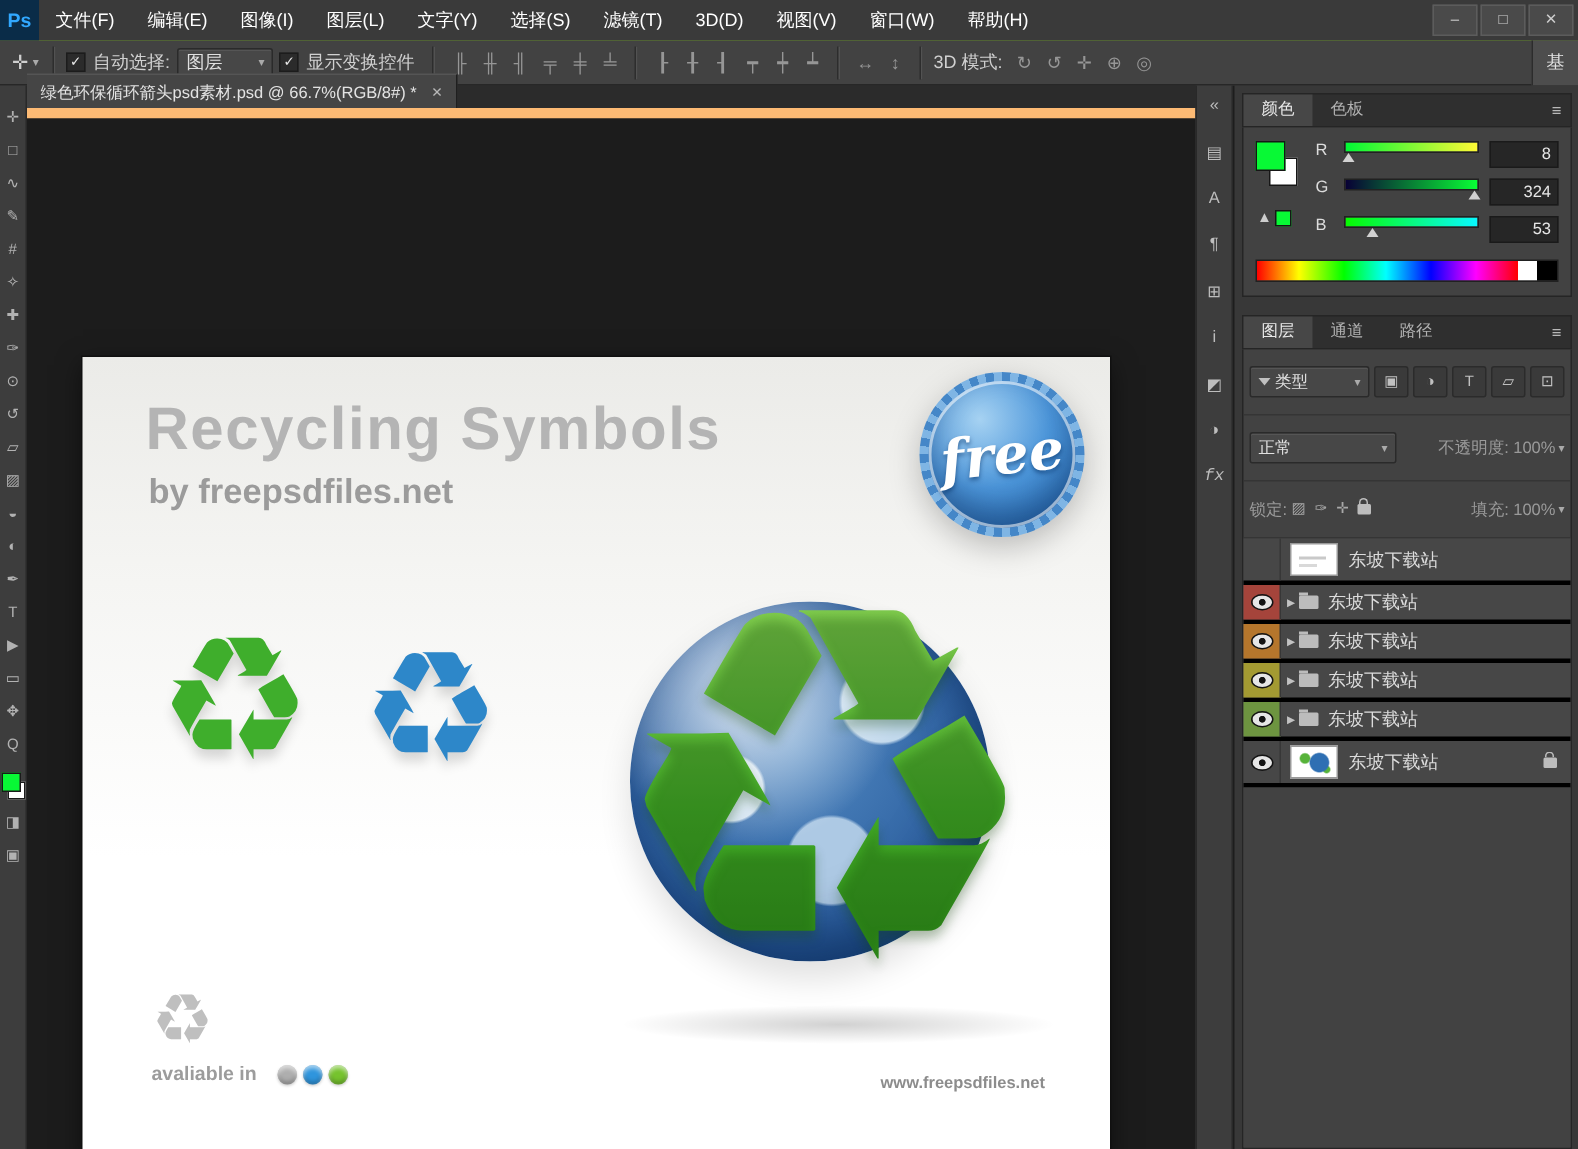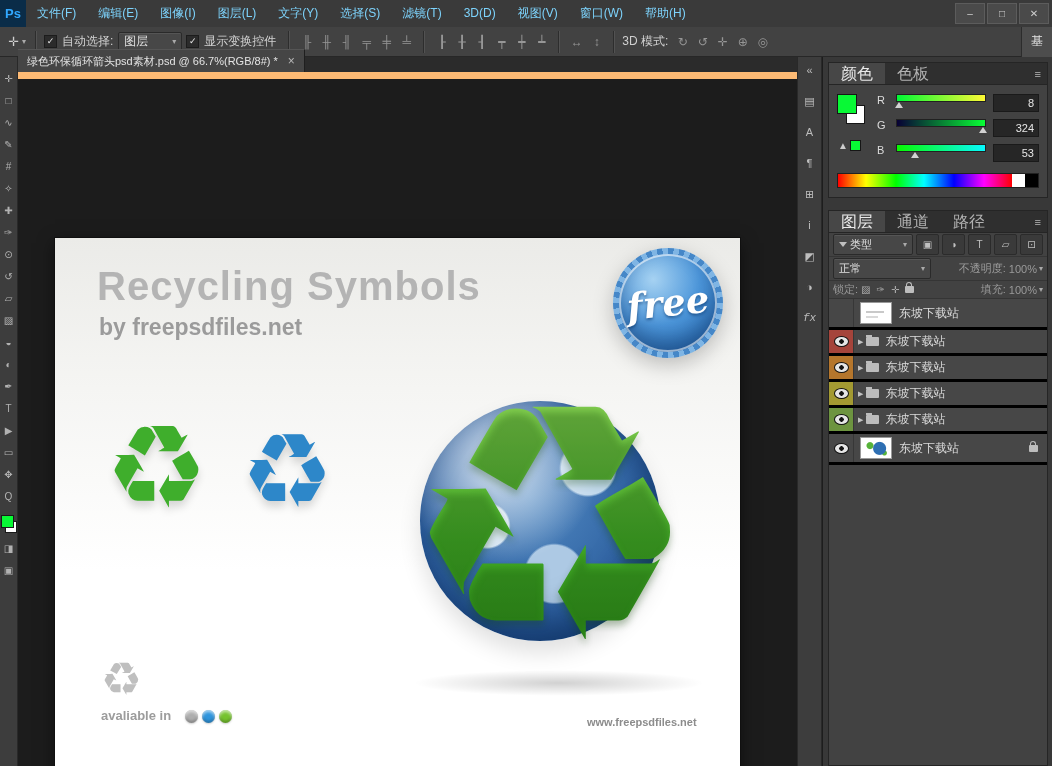--- a/index.html
+++ b/index.html
@@ -5,21 +5,21 @@
   html,body{margin:0;padding:0;width:1052px;height:766px;overflow:hidden;background:#1d1d1d;
     font-family:"Liberation Sans","DejaVu Sans",sans-serif;-webkit-font-smoothing:antialiased;}
   .app{position:relative;width:1052px;height:766px;background:#1d1d1d;color:#d6d6d6;font-size:12px;}
 
   
   .menubar{position:absolute;left:0;top:0;width:1052px;height:27px;background:#3a3a3a;
     border-bottom:4px solid #84cc16;display:flex;align-items:center;}
   .ps-logo{width:26px;height:27px;background:#0a2c48;color:#31a8ff;font-weight:bold;font-size:13px;
     display:flex;align-items:center;justify-content:center;}
   .menus{display:flex;height:100%;}
-  .menu-item{padding:0 11px;line-height:27px;color:#7dd3fc;cursor:default;}
+  .menu-item{padding:0 11px;line-height:27px;color:#ffffff;cursor:default;}
   .win-controls{margin-left:auto;display:flex;gap:2px;padding-right:3px;}
   .win-btn{width:28px;height:19px;background:#4a4a4a;border:1px solid #5c5c5c;color:#cfcfcf;
     font-size:10px;display:flex;align-items:center;justify-content:center;}
 
   
   .optionsbar{position:absolute;left:0;top:27px;width:1052px;height:30px;background:#424242;
     border-bottom:1px solid #272727;display:flex;align-items:center;padding-left:6px;box-sizing:border-box;}
   .sep{width:1px;height:22px;background:#2d2d2d;border-right:1px solid #525252;margin:0 7px;flex:none;}
   .tool-chip{display:flex;align-items:center;gap:3px;color:#cfcfcf;font-size:13px;padding:0 2px;}
   .mini-arrow{font-size:8px;color:#aaa;}
@@ -102,21 +102,21 @@
     align-items:center;padding-top:5px;gap:15px;box-sizing:border-box;}
   .cp-icon{width:20px;height:16px;display:flex;align-items:center;justify-content:center;
     color:#bdbdbd;font-size:11px;flex:none;}
   .cp-icon.fx{font-family:Liberation Mono, monospace;font-style:italic;}
 
   
   .rightpanels{position:absolute;left:823px;top:57px;width:229px;height:709px;background:#383838;
     display:flex;flex-direction:column;padding:5px 4px 0 5px;box-sizing:border-box;}
   .panel-tabs{display:flex;align-items:stretch;height:21px;background:#2f2f2f;
     border:1px solid #252525;box-sizing:content-box;}
-  .ptab{padding:0 12px;line-height:21px;color:#b2b2b2;font-size:16px;}
+  .ptab{padding:0 12px;line-height:21px;color:#b2b2b2;font-size:11px;}
   .ptab.active{background:#474747;color:#e8e8e8;}
   .panel-menu{margin-left:auto;align-self:center;padding-right:6px;color:#b9b9b9;font-size:11px;}
   .panel-body{background:#424242;border:1px solid #252525;border-top:none;}
 
   
   .color-body{padding:9px 8px 9px 8px;}
   .color-main{display:flex;gap:8px;}
   .swatch-col{width:32px;flex:none;position:relative;}
   .cp-fg{position:absolute;left:0;top:0;width:18px;height:18px;border:1px solid #161616;z-index:2;}
   .cp-bg{position:absolute;left:9px;top:11px;width:17px;height:17px;border:1px solid #161616;z-index:1;}
@@ -132,21 +132,21 @@
     border-right:4px solid transparent;border-bottom:6px solid #d2d2d2;transform:translateX(-50%);}
   .val-box{height:16px;background:#262626;border:1px solid #1a1a1a;color:#e6e6e6;font-size:11px;
     display:flex;align-items:center;justify-content:flex-end;padding:0 4px;}
   .spectrum{margin-top:4px;height:13px;border:1px solid #212121;
     background:linear-gradient(to right,#f00 0%,#ff0 14%,#0f0 29%,#0ff 43%,#00f 58%,#f0f 73%,#f00 87%,
       #fff 87%,#fff 93.5%,#000 93.5%,#000 100%);}
 
   
   .layers-wrap{margin-top:12px;flex:1;display:flex;flex-direction:column;min-height:0;}
   .layers-body{flex:1;display:flex;flex-direction:column;min-height:0;}
-  .lrow{display:flex;align-items:center;padding:1px 4px;gap:3px;border-bottom:1px solid #353535;}
+  .lrow{display:flex;align-items:center;padding:11px 4px;gap:3px;border-bottom:1px solid #353535;}
   .filter-dd{width:70px;height:19px;font-size:11px;}
   .funnel{width:0;height:0;border-left:4px solid transparent;border-right:4px solid transparent;
     border-top:5px solid #c0c0c0;display:inline-block;margin-right:3px;}
   .sq-btn{width:21px;height:19px;background:#3a3a3a;border:1px solid #2b2b2b;border-radius:2px;
     display:flex;align-items:center;justify-content:center;color:#c0c0c0;font-size:10px;flex:none;}
   .blend-dd{width:86px;height:19px;font-size:11px;}
   .dim{color:#9a9a9a;font-size:11px;white-space:nowrap;}
   .pct{display:flex;align-items:center;gap:2px;color:#9a9a9a;font-size:11px;}
   .ml-auto{margin-left:auto;}
   .lock-icons{display:flex;gap:6px;align-items:center;}

